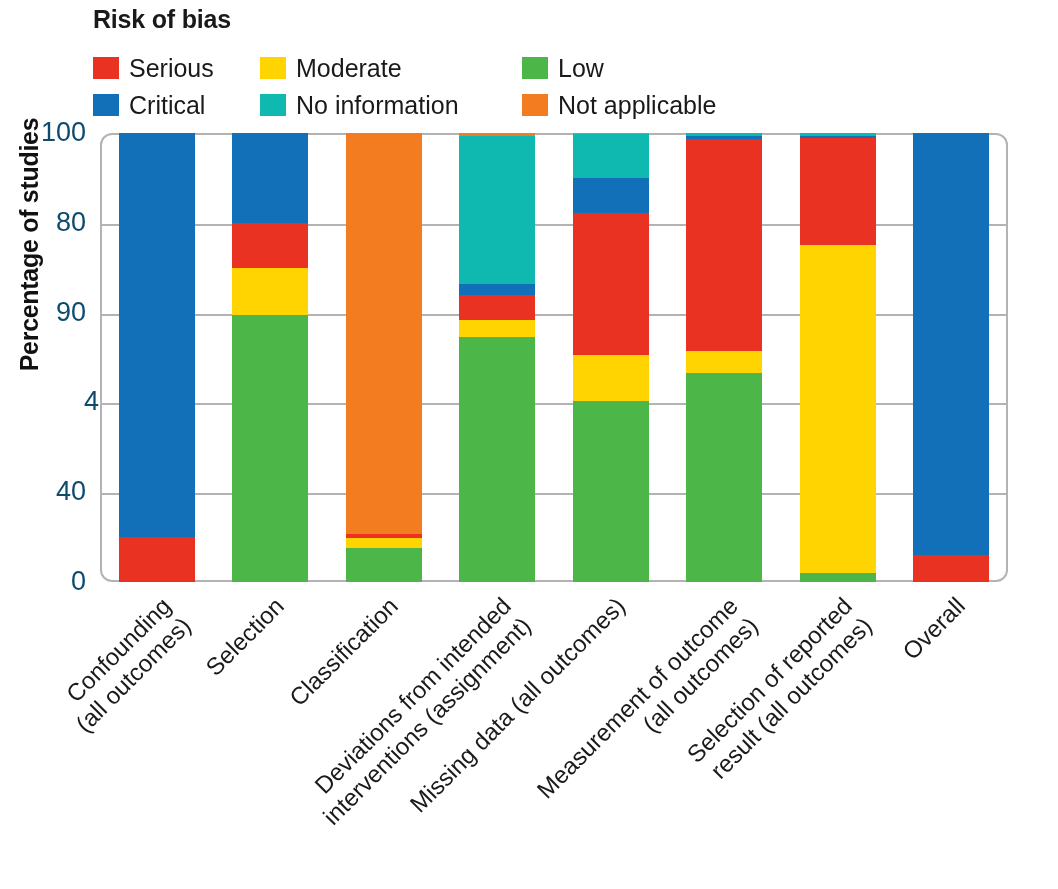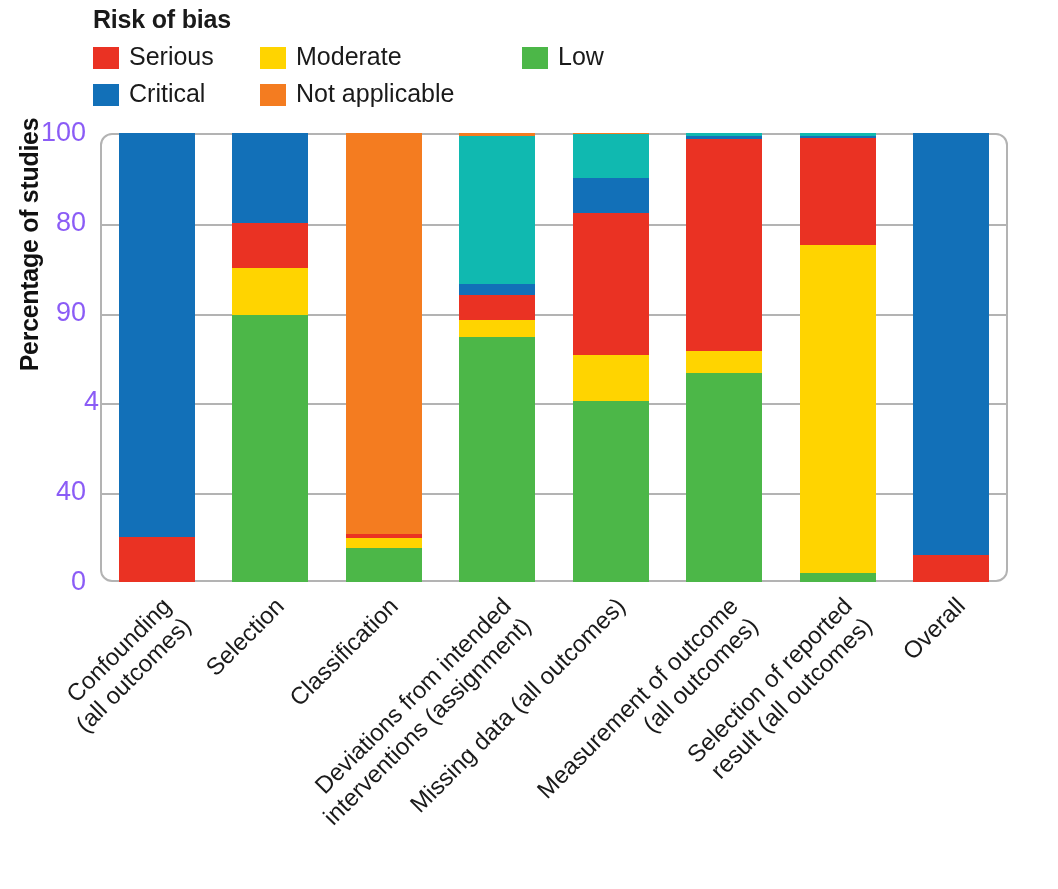--- a/index.html
+++ b/index.html
@@ -15,31 +15,31 @@
   #legend{
     position:absolute;
     left:93px; top:6px;
     width:700px;
   }
   #legend-title{
     font-size:25px;
     font-weight:bold;
     color:#1a1a1a;
     letter-spacing:-0.2px;
-    margin:0 0 4px 0;
+    margin:0 0 16px 0;
     line-height:1.1;
   }
   .legend-row{
     display:flex;
     align-items:center;
     height:37px;
   }
   .legend-item{
     display:flex;
-    align-items:flex-end;
+    align-items:center;
   }
   .legend-item.col1{width:167px;}
   .legend-item.col2{width:262px;}
   .legend-item.col3{width:260px;}
   .swatch{
     width:26px;height:22px;
     display:inline-block;
     flex:0 0 auto;
     margin-right:10px;
   }
@@ -67,21 +67,21 @@
     font-weight:bold;
     color:#111;
     letter-spacing:-0.3px;
   }
   .ytick-label{
     position:absolute;
     right:0;
     width:86px;
     text-align:right;
     font-size:27px;
-    color:#8b5cf6;
+    color:#0c4a6e;
     line-height:1;
   }
   #plot{
     position:absolute;
     left:100px; top:133px;
     width:908px; height:449px;
     border:2px solid #b3b3b3;
     border-radius:12px;
     box-sizing:border-box;
     background:#fff;
@@ -134,20 +134,24 @@
     <div class="legend-item col3">
       <span class="swatch" style="background: rgb(76, 183, 72);"></span>
       <span class="legend-label">Low</span>
     </div>
   </div>
 
   <div class="legend-row">
     <div class="legend-item col1">
       <span class="swatch" style="background: rgb(18, 112, 184);"></span>
       <span class="legend-label">Critical</span>
+    </div>
+    <div class="legend-item col2">
+      <span class="swatch" style="background: rgb(16, 185, 176);"></span>
+      <span class="legend-label">No information</span>
     </div>
     <div class="legend-item col3">
       <span class="swatch" style="background: rgb(244, 124, 32);"></span>
       <span class="legend-label">Not applicable</span>
     </div>
   </div>
 </div>
 
 <div id="chart-area">
   <div id="ylabel">Percentage of studies</div>

